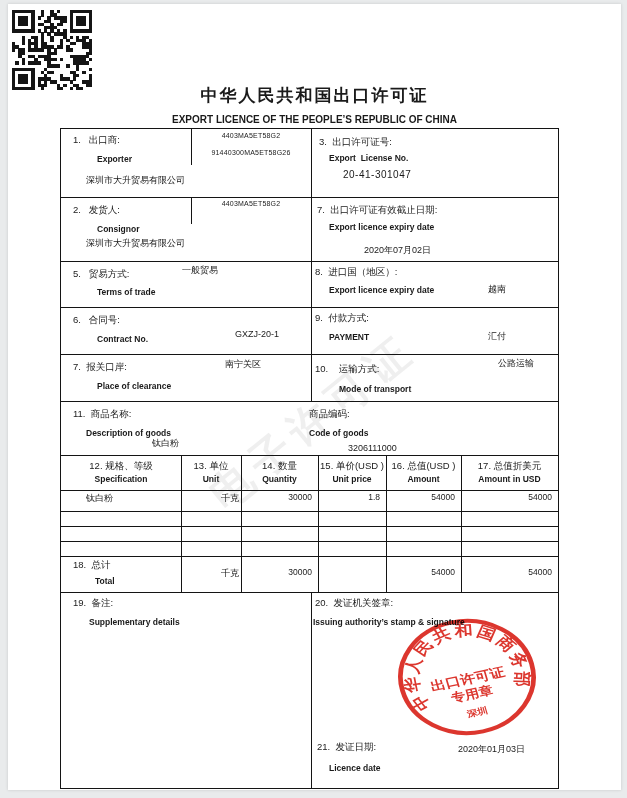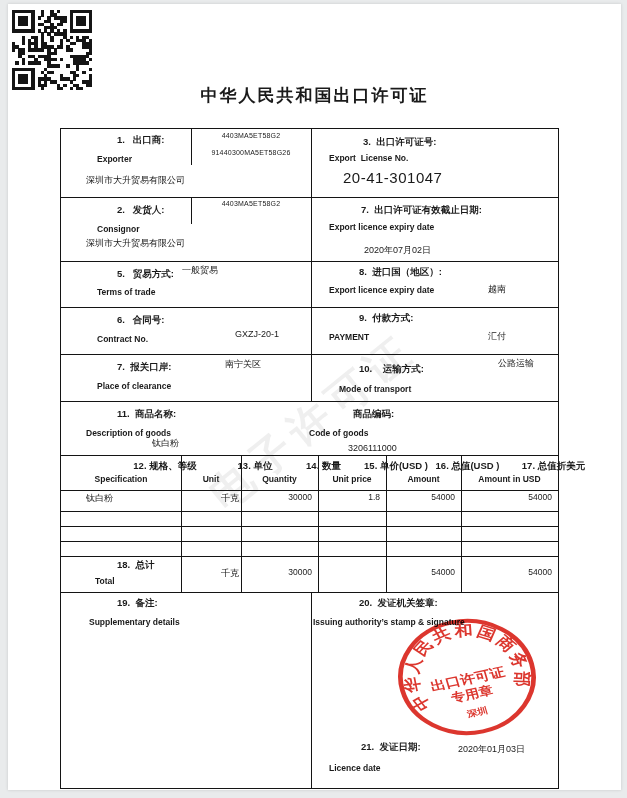--- a/index.html
+++ b/index.html
@@ -1,23 +1,23 @@
 <!DOCTYPE html>
 <html><head>
 <meta charset="utf-8">
 <style>
   html,body{margin:0;padding:0;}
   .screen{position:relative;width:627px;height:798px;background:#e9ebec;overflow:hidden;
           font-family:"Liberation Sans","DejaVu Sans",sans-serif;color:#1a1a1a;}
   .page{position:absolute;left:8px;top:4px;width:613px;height:786px;background:#ffffff;box-shadow:0 0 3px rgba(0,0,0,.15);}
   .t{position:absolute;white-space:pre;line-height:1.15;}
-  .cn{font-weight:bold;font-size:9.5px;margin-left:44px;}
+  .cn{font-weight:normal;font-size:9.5px;}
   .en{font-weight:bold;font-size:8.5px;}
   .val{font-size:9px;margin-left:19px;}
-  .big{font-size:15px;letter-spacing:.5px;}
+  .big{font-size:10px;letter-spacing:.5px;}
   .code{font-size:7px;letter-spacing:.2px;text-align:center;}
   .num{font-size:8.5px;text-align:right;}
   .ctr{text-align:center;}
   .doc-table{position:absolute;left:52px;top:124px;width:497px;height:659px;border:1.5px solid #141414;}
   .hline{position:absolute;height:1px;background:#141414;left:0;width:497px;}
   .vline{position:absolute;width:1px;background:#141414;}
   .title-cn{position:absolute;left:0;top:80px;width:613px;text-align:center;font-size:17px;font-weight:bold;letter-spacing:2px;}
   .title-en{position:absolute;left:0;top:110px;width:613px;text-align:center;font-size:10px;font-weight:bold;}
   .watermark{position:absolute;left:140px;top:390px;width:330px;text-align:center;font-size:42px;letter-spacing:8px;
              color:rgba(120,120,120,.12);transform:rotate(-39deg);font-weight:bold;pointer-events:none;}
@@ -319,20 +319,21 @@
         <rect x="6" y="24" width="1.04" height="1.04" fill="#151515"></rect>
         <rect x="9" y="24" width="1.04" height="1.04" fill="#151515"></rect>
         <rect x="14" y="24" width="1.04" height="1.04" fill="#151515"></rect>
         <rect x="15" y="24" width="1.04" height="1.04" fill="#151515"></rect>
         <rect x="18" y="24" width="1.04" height="1.04" fill="#151515"></rect>
         <rect x="20" y="24" width="1.04" height="1.04" fill="#151515"></rect>
         <rect x="21" y="24" width="1.04" height="1.04" fill="#151515"></rect>
       </svg>
 
     <div class="title-cn">中华人民共和国出口许可证</div>
+    <div class="title-en">EXPORT LICENCE OF THE PEOPLE’S REPUBLIC OF CHINA</div>
 
     <div class="watermark">电子许可证</div>
 
     <div class="doc-table">
 
       <div class="hline" style="top:68px"></div>
       <div class="hline" style="top:132px"></div>
       <div class="hline" style="top:178px"></div>
       <div class="hline" style="top:225px"></div>
       <div class="hline" style="top:272px"></div>

